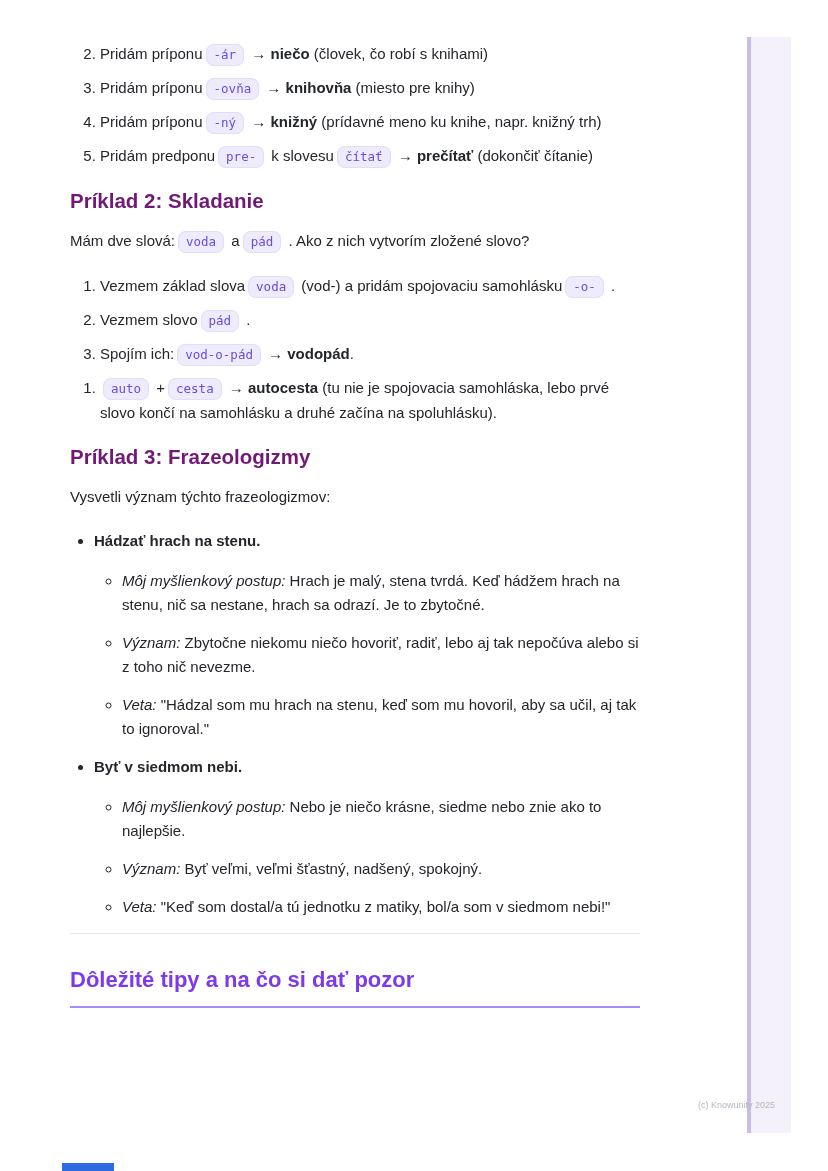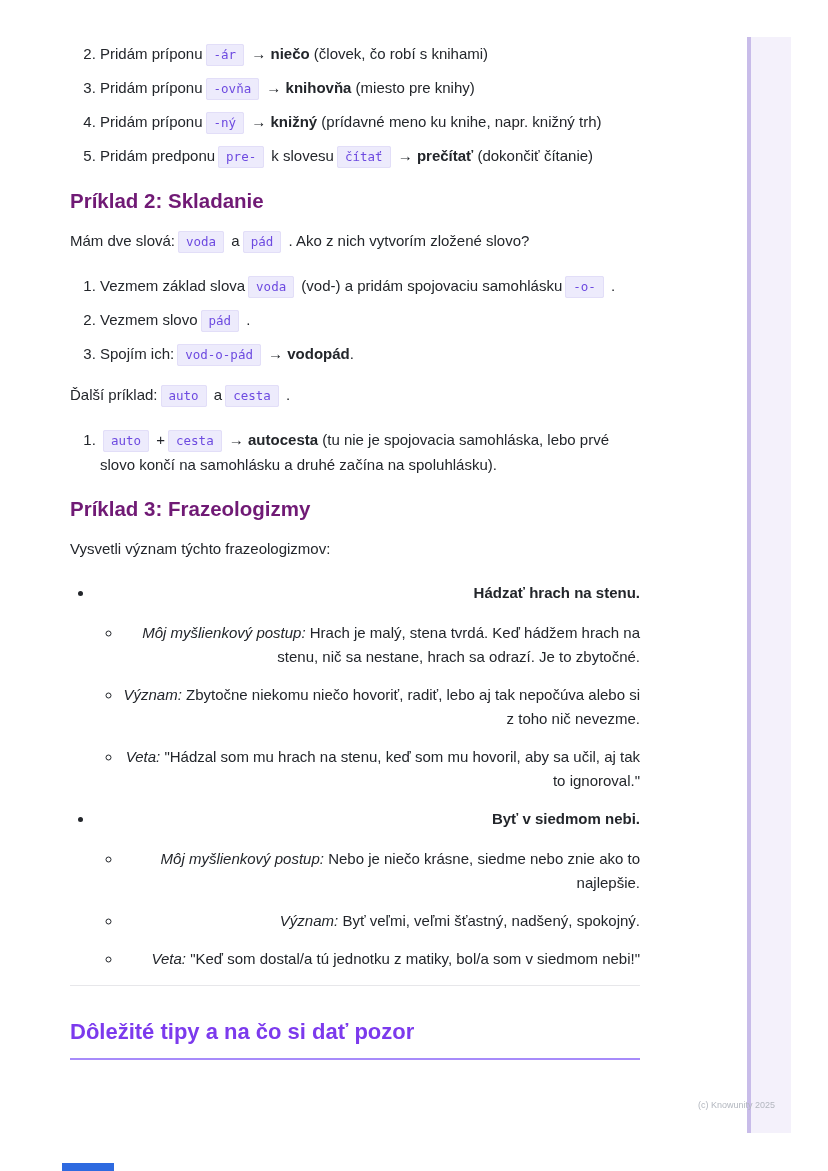--- a/index.html
+++ b/index.html
@@ -13,41 +13,41 @@
   }
   .content {
     position: absolute;
     left: 70px; top: 42px;
     width: 570px;
     font-size: 15px;
     line-height: 24px;
   }
   ol { margin: 0 0 0 0; padding-left: 30px; }
   ol li { margin-bottom: 9px; }
-  ul.fraz { margin: 20px 0 0 0; padding-left: 24px; list-style: disc; text-align: right; }
+  ul.fraz { margin: 20px 0 0 0; padding-left: 24px; list-style: disc; }
   ul.fraz > li { margin-bottom: 14px; }
   ul.subs { margin: 16px 0 0 0; padding-left: 28px; list-style: circle; }
   ul.subs > li { margin-bottom: 14px; }
   .fraz-title { font-weight: bold; }
   em.lbl { font-style: italic; }
   h3.ex {
     color: #701a75;
     font-size: 20.5px;
     line-height: 24px;
     font-weight: bold;
     margin: 20px 0 16px 0;
   }
   p.para { margin: 16px 0 20px 0; }
   .run-code {
     font-family: "DejaVu Sans Mono", monospace;
     font-size: 12.5px;
     color: #6d4ae0;
     background: #edebfc;
     border: 1px solid #e2def8;
-    border-radius: 2px;
+    border-radius: 8px;
     padding: 2px 7px 3px 7px;
     margin: 0 3px;
     white-space: nowrap;
   }
   .run-b { font-weight: bold; }
   hr.sep {
     border: none;
     border-top: 1px solid #e7e7ea;
     margin: 12px 0 30px 0;
   }
@@ -104,21 +104,20 @@
   <h3 class="ex">Príklad 2: Skladanie</h3>
 
   <p class="para"><span class="run-t">Mám dve slová:</span><span class="run-code">voda</span><span class="run-t"> a</span><span class="run-code">pád</span><span class="run-t"> . Ako z nich vytvorím zložené slovo?</span></p>
 
   <ol>
     <li><span class="run-t">Vezmem základ slova</span><span class="run-code">voda</span><span class="run-t"> (vod-) a pridám spojovaciu samohlásku</span><span class="run-code">-o-</span><span class="run-t"> .</span></li>
     <li><span class="run-t">Vezmem slovo</span><span class="run-code">pád</span><span class="run-t"> .</span></li>
     <li><span class="run-t">Spojím ich:</span><span class="run-code">vod-o-pád</span><span class="run-t"> → </span><span class="run-b">vodopád</span><span class="run-t">.</span></li>
   </ol>
 
-  <p class="para"><span class="run-t">Ďalší príklad:</span><span class="run-code">auto</span><span class="run-t"> a</span><span class="run-code">cesta</span><span class="run-t"> .</span></p>
 
   <ol>
     <li><span class="run-code">auto</span><span class="run-t"> +</span><span class="run-code">cesta</span><span class="run-t"> → </span><span class="run-b">autocesta</span><span class="run-t"> (tu nie je spojovacia samohláska, lebo prvé slovo končí na samohlásku a druhé začína na spoluhlásku).</span></li>
   </ol>
 
   <h3 class="ex">Príklad 3: Frazeologizmy</h3>
 
   <p class="para">Vysvetli význam týchto frazeologizmov:</p>
 
   <ul class="fraz">

